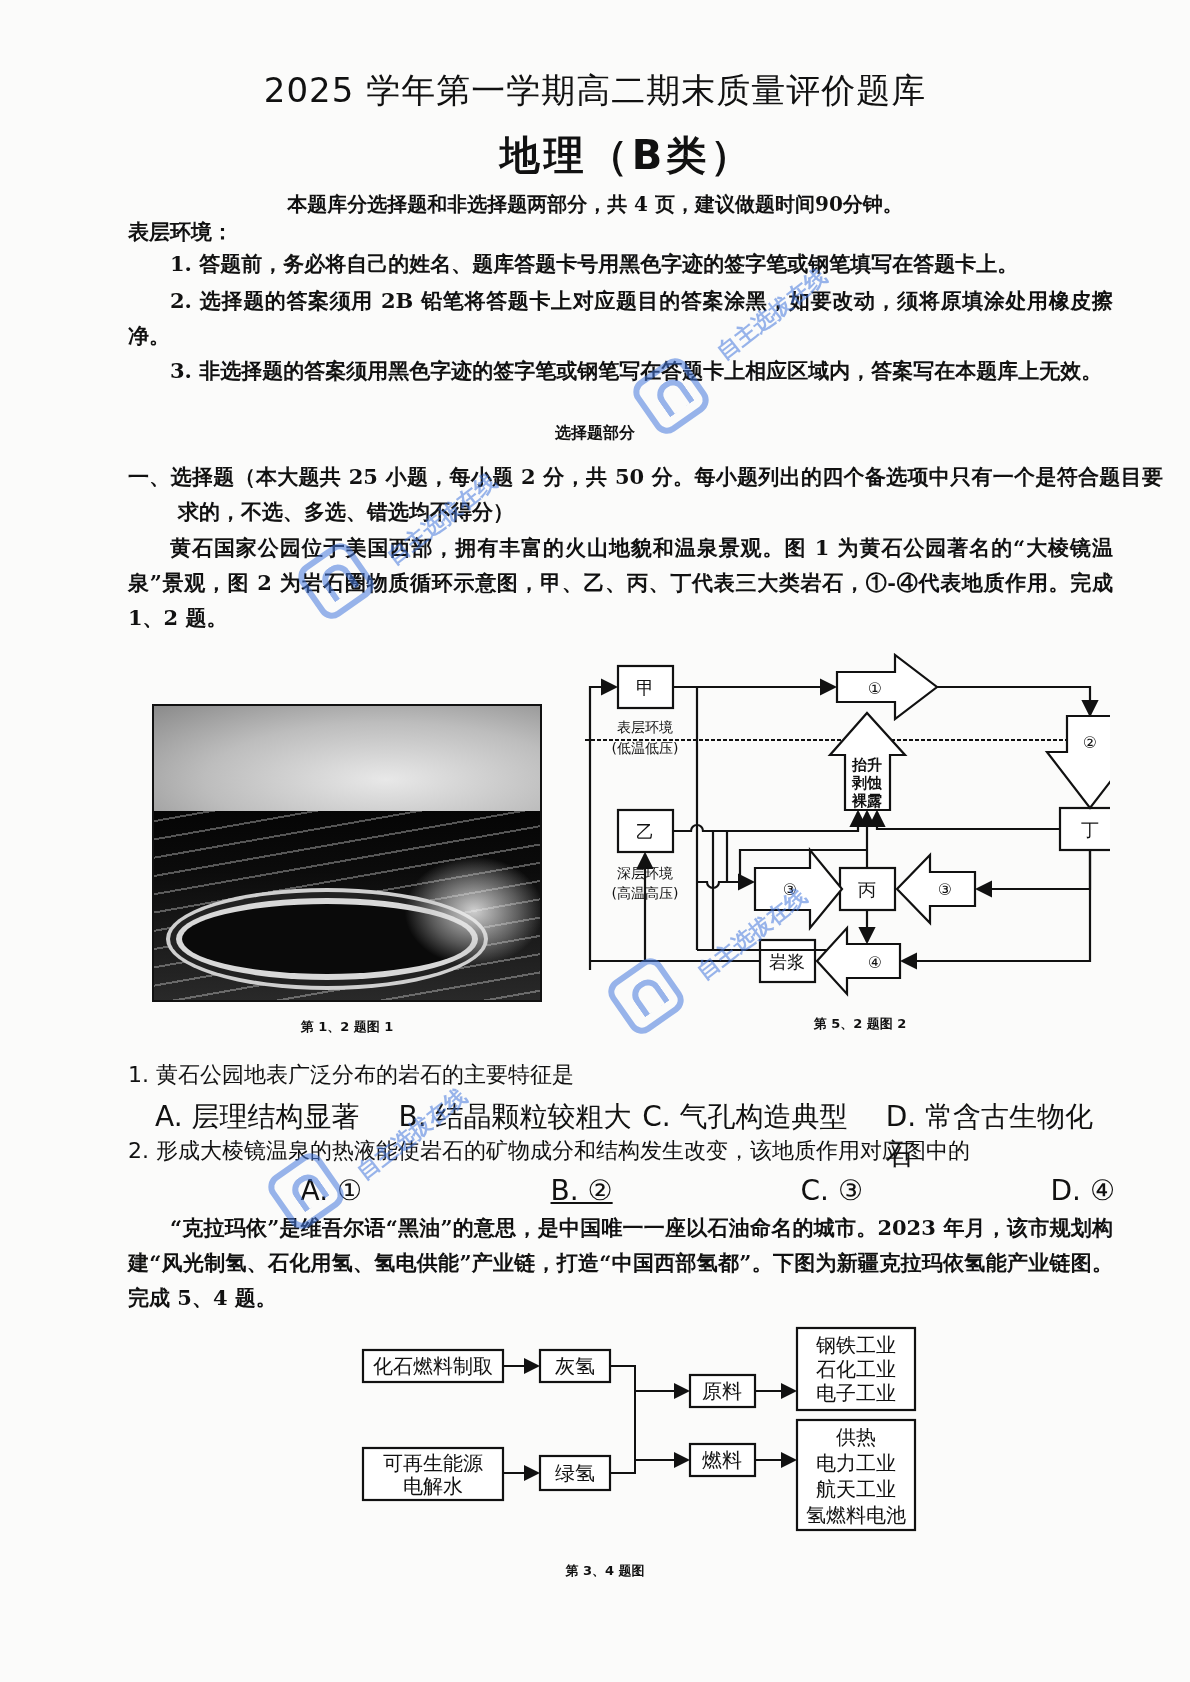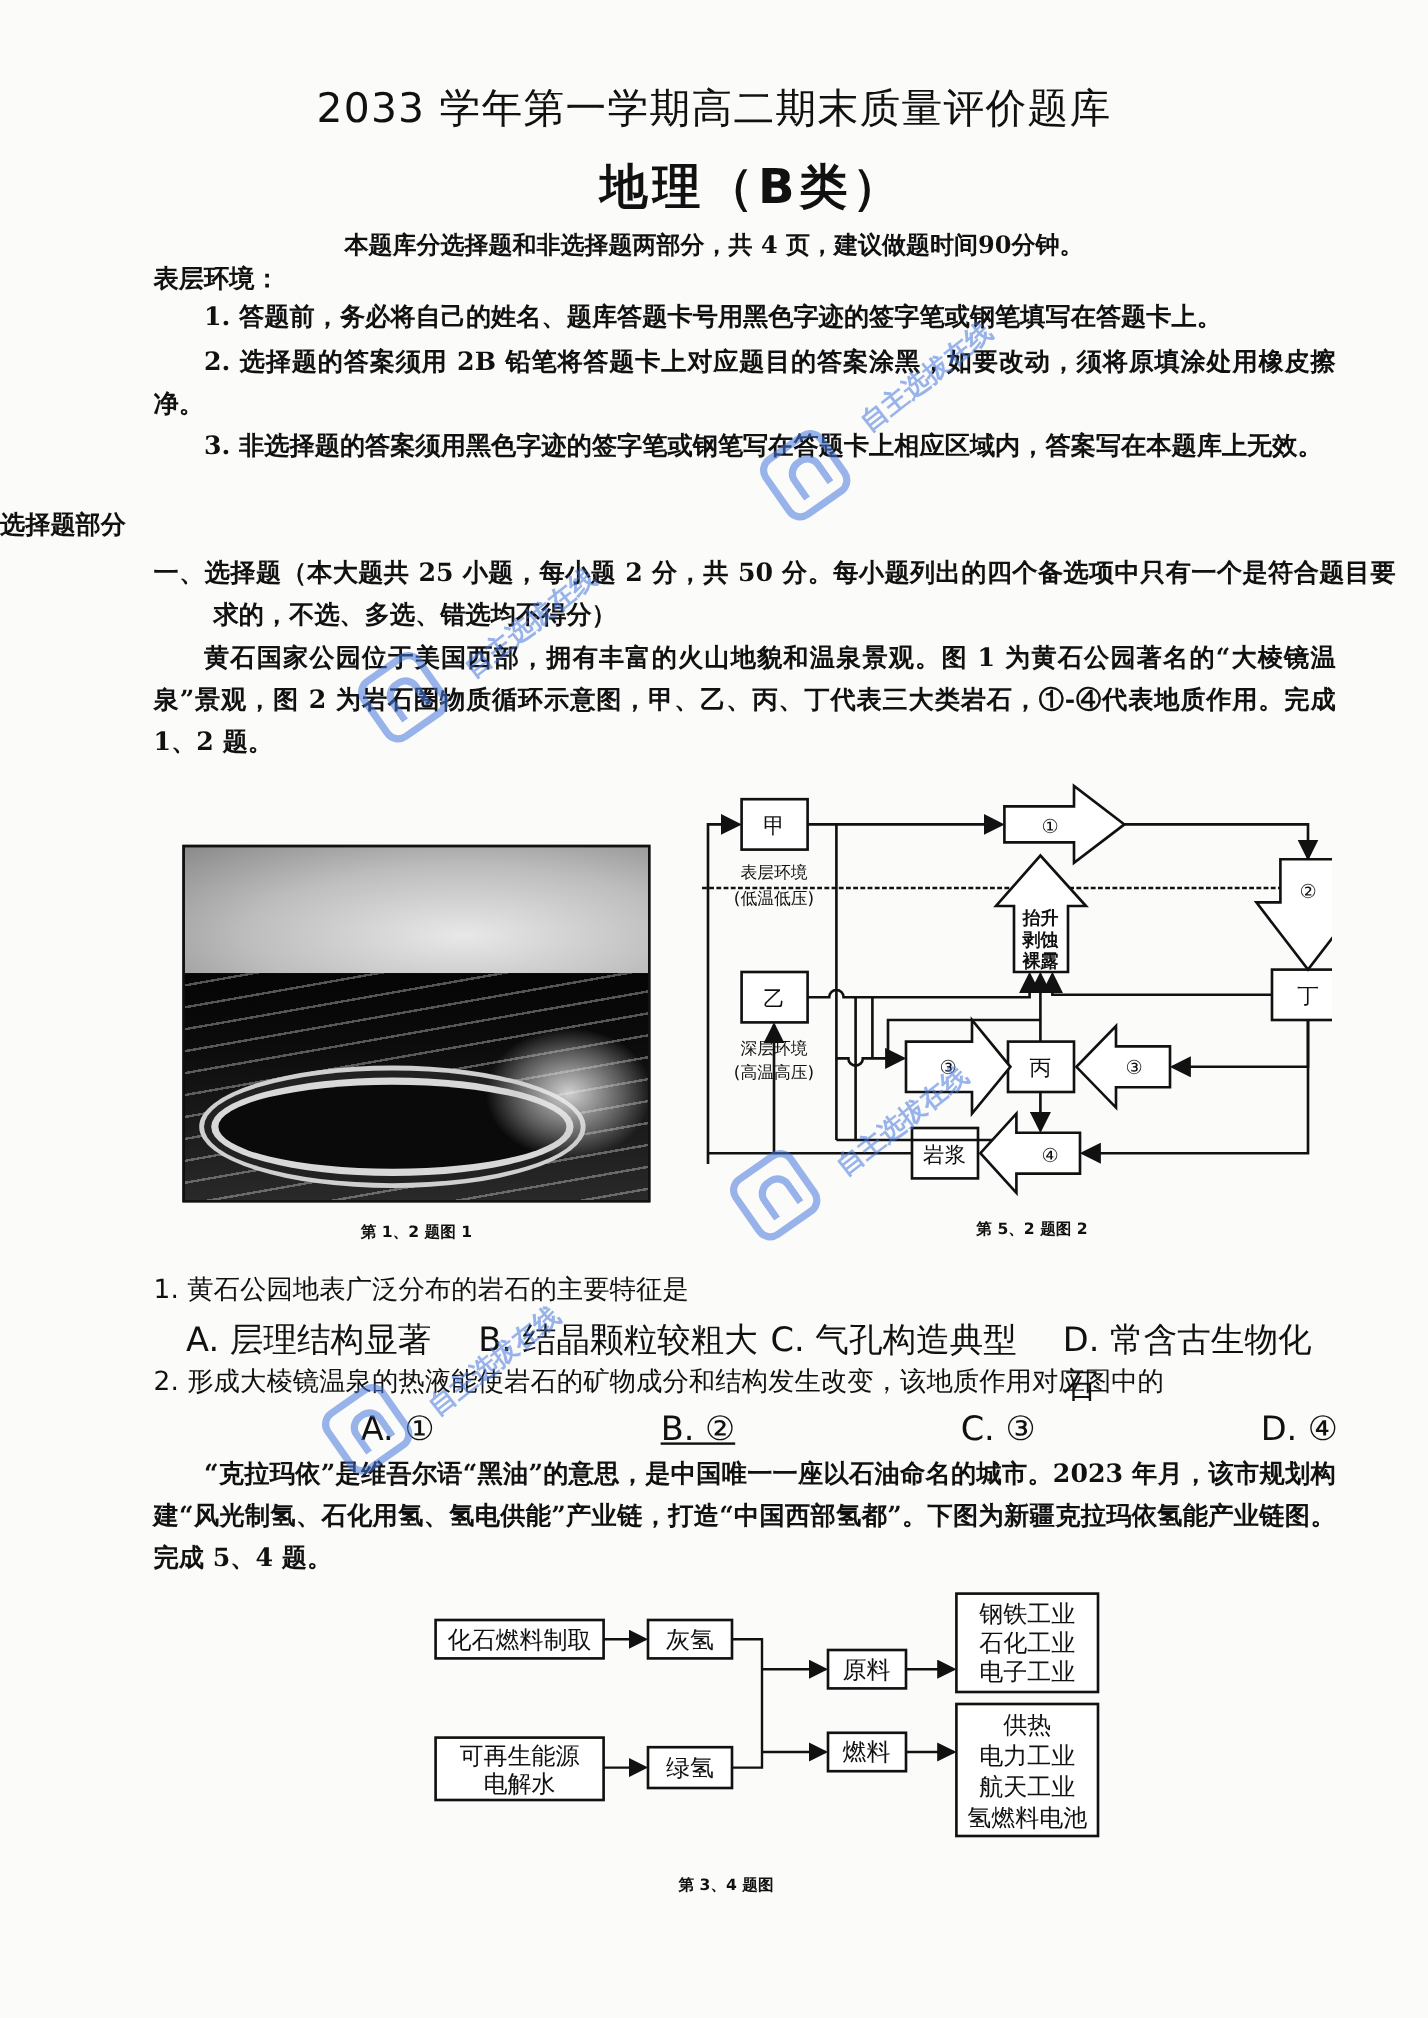--- a/index.html
+++ b/index.html
@@ -31,23 +31,23 @@
     text-align: justify;
   }
   .notice-head {
     left: 128px; top: 218px;
     font-family: "DejaVu Sans", "Liberation Sans", sans-serif;
     font-size: 21px; font-weight: bold;
   }
   .indent { text-indent: 42px; }
   .hang { padding-left: 50px; text-indent: -50px; }
   .section-title {
-    left: 0; width: 1190px; top: 423px; 
+    left: 0; width: 1190px; top: 423px; text-align: center;
     font-family: Liberation Serif, serif;
-    font-size: 21px; font-weight: bold;
+    font-size: 16px; font-weight: bold;
   }
   .caption {
     font-family: "DejaVu Sans", "Liberation Sans", sans-serif;
     font-size: 13px; font-weight: bold; text-align: center;
   }
   .q {
     left: 128px; font-family: "DejaVu Sans", "Liberation Sans", sans-serif;
     font-size: 22px;
   }
   .opts { left: 155px; width: 960px; display: flex;
@@ -91,21 +91,21 @@
   .wm-text {
     position: absolute; color: rgba(70,120,220,0.55);
     font-family: "DejaVu Sans", sans-serif; font-size: 22px; font-weight: bold;
     transform: rotate(-38deg); transform-origin: left center; white-space: nowrap;
   }
   svg text { font-family: "DejaVu Sans", "Liberation Sans", sans-serif; }
 </style>
 </head>
 <body>
 
-<div class="abs title1">2033 学年第一学期高二期末质量评价题库</div>
+<div class="abs title1">2025 学年第一学期高二期末质量评价题库</div>
 <div class="abs title2">地理（B类）</div>
 <div class="abs intro">本题库分选择题和非选择题两部分，共 4 页，建议做题时间90分钟。</div>
 
 <div class="abs notice-head">表层环境：</div>
 <div class="abs para indent" style="top:246px;">1. 答题前，务必将自己的姓名、题库答题卡号用黑色字迹的签字笔或钢笔填写在答题卡上。</div>
 <div class="abs para indent" style="top:283px;">2. 选择题的答案须用 2B 铅笔将答题卡上对应题目的答案涂黑，如要改动，须将原填涂处用橡皮擦净。</div>
 <div class="abs para indent" style="top:353px;">3. 非选择题的答案须用黑色字迹的签字笔或钢笔写在答题卡上相应区域内，答案写在本题库上无效。</div>
 
 <div class="abs section-title">选择题部分</div>
 <div class="abs para hang" style="top:459px;">一、选择题（本大题共 25 小题，每小题 2 分，共 50 分。每小题列出的四个备选项中只有一个是符合题目要求的，不选、多选、错选均不得分）</div>

